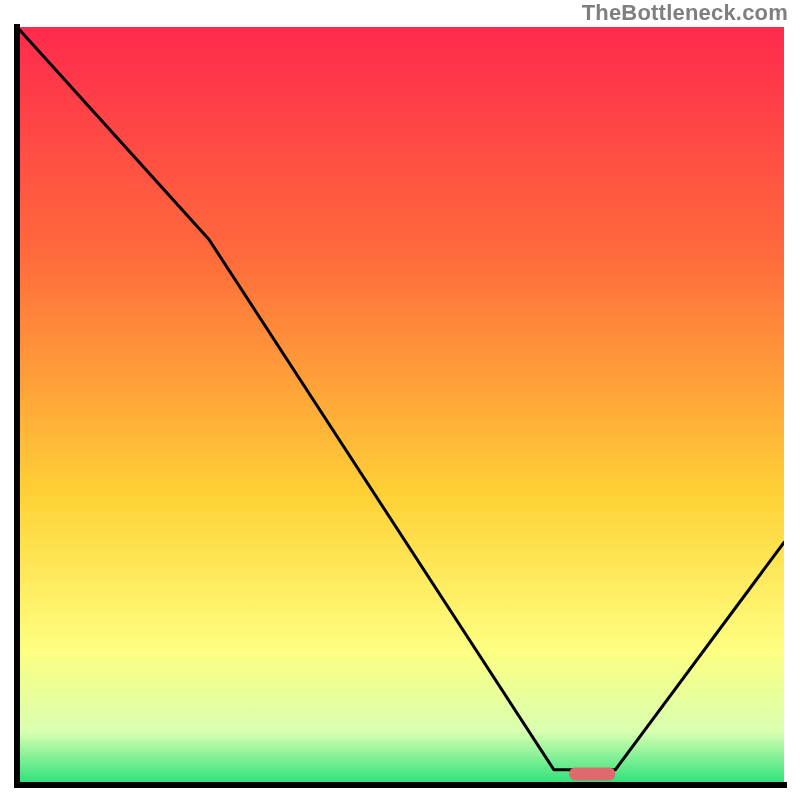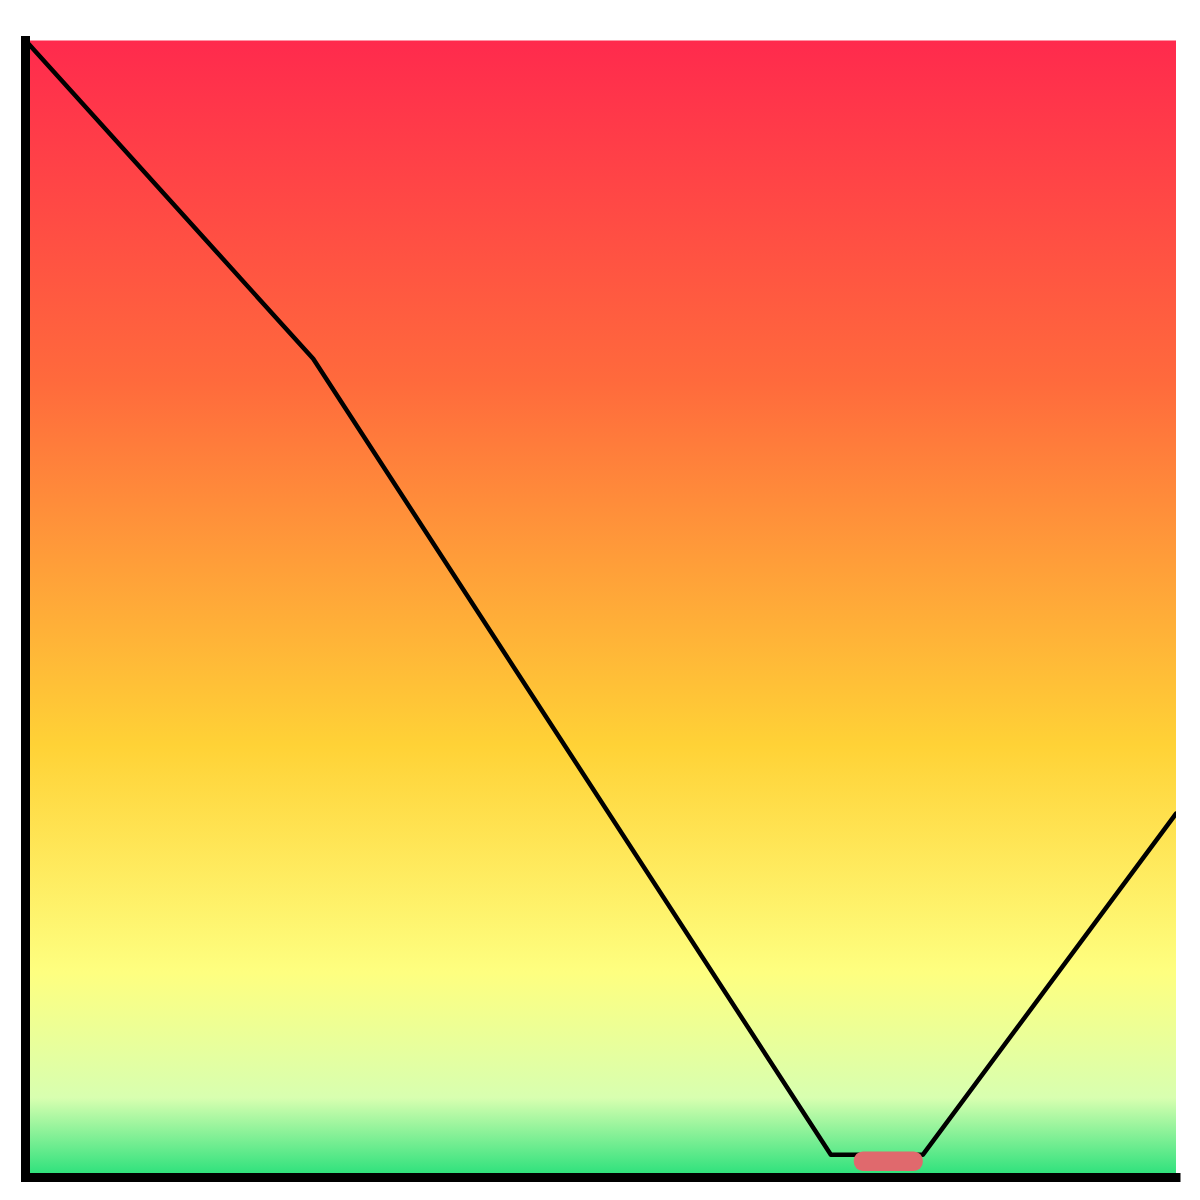--- a/index.html
+++ b/index.html
@@ -56,14 +56,15 @@
 
     <rect x="17" y="27" width="767" height="758" fill="url(#bg-grad)"></rect>
 
     <path id="curve-path" fill="none" stroke-width="3" stroke-linecap="round" stroke-linejoin="round" clip-path="url(#plot-clip)" stroke="#000000" d="M 17.0 27.0 L 208.8 239.2 L 553.9 769.8 L 615.3 769.8 L 784.0 542.4"></path>
 
     <rect id="marker-rect" rx="6" ry="6" height="13" fill="#e0696d" x="569.2" y="767.6" width="46.0"></rect>
 
     <path d="M 17 27 L 17 785 L 784 785" fill="none" stroke-width="6" stroke-linecap="square" stroke="#000000"></path>
   </svg>
 
+  <div class="watermark">TheBottleneck.com</div>
 
 </div>
 
 </body></html>

